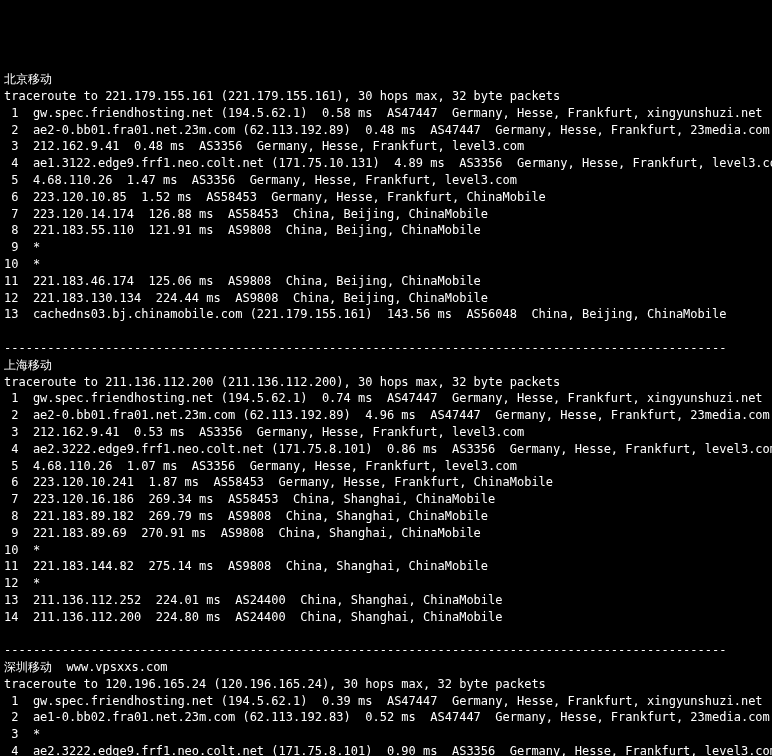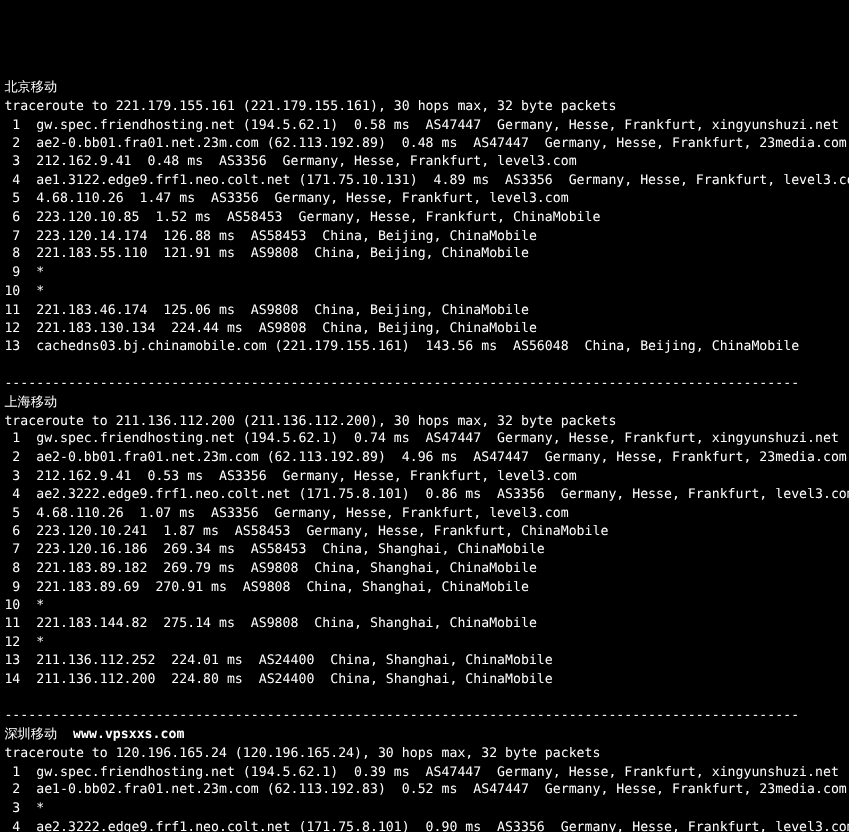--- a/index.html
+++ b/index.html
@@ -6,21 +6,21 @@
     background: #000;
     color: #fff;
     font-family: "Consolas", "Monaco", monospace;
     font-size: 12px;
     line-height: 1.4;
     margin: 0;
     padding: 4px;
     white-space: pre;
   }
   .line { display: block; }
-  .bold { font-weight: bold; }
+  .bold { font-weight: normal; }
 </style>
 </head>
 <body>
 
 
 
 <div id="output"><span class="line">北京移动</span><span class="line">traceroute to 221.179.155.161 (221.179.155.161), 30 hops max, 32 byte packets</span><span class="line"> 1  gw.spec.friendhosting.net (194.5.62.1)  0.58 ms  AS47447  Germany, Hesse, Frankfurt, xingyunshuzi.net</span><span class="line"> 2  ae2-0.bb01.fra01.net.23m.com (62.113.192.89)  0.48 ms  AS47447  Germany, Hesse, Frankfurt, 23media.com</span><span class="line"> 3  212.162.9.41  0.48 ms  AS3356  Germany, Hesse, Frankfurt, level3.com</span><span class="line"> 4  ae1.3122.edge9.frf1.neo.colt.net (171.75.10.131)  4.89 ms  AS3356  Germany, Hesse, Frankfurt, level3.com</span><span class="line"> 5  4.68.110.26  1.47 ms  AS3356  Germany, Hesse, Frankfurt, level3.com</span><span class="line"> 6  223.120.10.85  1.52 ms  AS58453  Germany, Hesse, Frankfurt, ChinaMobile</span><span class="line"> 7  223.120.14.174  126.88 ms  AS58453  China, Beijing, ChinaMobile</span><span class="line"> 8  221.183.55.110  121.91 ms  AS9808  China, Beijing, ChinaMobile</span><span class="line"> 9  *</span><span class="line">10  *</span><span class="line">11  221.183.46.174  125.06 ms  AS9808  China, Beijing, ChinaMobile</span><span class="line">12  221.183.130.134  224.44 ms  AS9808  China, Beijing, ChinaMobile</span><span class="line">13  cachedns03.bj.chinamobile.com (221.179.155.161)  143.56 ms  AS56048  China, Beijing, ChinaMobile</span><span class="line"> </span><span class="line">----------------------------------------------------------------------------------------------------</span><span class="line">上海移动</span><span class="line">traceroute to 211.136.112.200 (211.136.112.200), 30 hops max, 32 byte packets</span><span class="line"> 1  gw.spec.friendhosting.net (194.5.62.1)  0.74 ms  AS47447  Germany, Hesse, Frankfurt, xingyunshuzi.net</span><span class="line"> 2  ae2-0.bb01.fra01.net.23m.com (62.113.192.89)  4.96 ms  AS47447  Germany, Hesse, Frankfurt, 23media.com</span><span class="line"> 3  212.162.9.41  0.53 ms  AS3356  Germany, Hesse, Frankfurt, level3.com</span><span class="line"> 4  ae2.3222.edge9.frf1.neo.colt.net (171.75.8.101)  0.86 ms  AS3356  Germany, Hesse, Frankfurt, level3.com</span><span class="line"> 5  4.68.110.26  1.07 ms  AS3356  Germany, Hesse, Frankfurt, level3.com</span><span class="line"> 6  223.120.10.241  1.87 ms  AS58453  Germany, Hesse, Frankfurt, ChinaMobile</span><span class="line"> 7  223.120.16.186  269.34 ms  AS58453  China, Shanghai, ChinaMobile</span><span class="line"> 8  221.183.89.182  269.79 ms  AS9808  China, Shanghai, ChinaMobile</span><span class="line"> 9  221.183.89.69  270.91 ms  AS9808  China, Shanghai, ChinaMobile</span><span class="line">10  *</span><span class="line">11  221.183.144.82  275.14 ms  AS9808  China, Shanghai, ChinaMobile</span><span class="line">12  *</span><span class="line">13  211.136.112.252  224.01 ms  AS24400  China, Shanghai, ChinaMobile</span><span class="line">14  211.136.112.200  224.80 ms  AS24400  China, Shanghai, ChinaMobile</span><span class="line"> </span><span class="line">----------------------------------------------------------------------------------------------------</span><span class="line">深圳移动  <span class="bold">www.vpsxxs.com</span></span><span class="line">traceroute to 120.196.165.24 (120.196.165.24), 30 hops max, 32 byte packets</span><span class="line"> 1  gw.spec.friendhosting.net (194.5.62.1)  0.39 ms  AS47447  Germany, Hesse, Frankfurt, xingyunshuzi.net</span><span class="line"> 2  ae1-0.bb02.fra01.net.23m.com (62.113.192.83)  0.52 ms  AS47447  Germany, Hesse, Frankfurt, 23media.com</span><span class="line"> 3  *</span><span class="line"> 4  ae2.3222.edge9.frf1.neo.colt.net (171.75.8.101)  0.90 ms  AS3356  Germany, Hesse, Frankfurt, level3.com</span></div>
 
 
 

